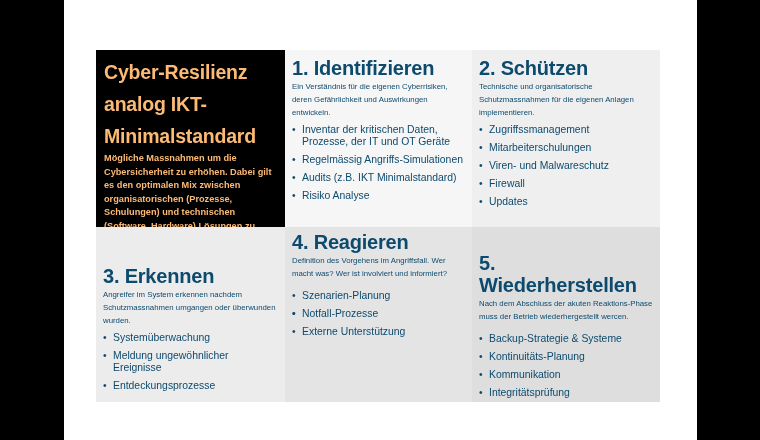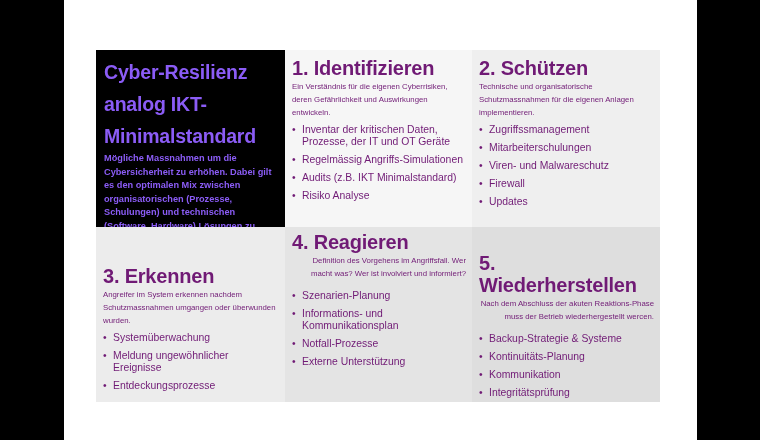--- a/index.html
+++ b/index.html
@@ -13,35 +13,35 @@
     position: absolute; left: 64px; top: 0; width: 633px; height: 440px;
     background: #ffffff;
   }
   .grid {
     position: absolute; left: 96px; top: 50px;
     width: 564px; height: 352px;
     display: grid;
     grid-template-columns: 189px 187px 188px;
     grid-template-rows: 177px 175px;
   }
-  .cell { box-sizing: border-box; padding: 7px 6px 0 7px; color: #701a75; overflow: hidden; }
-  .c-intro { background: #000; color: #8b5cf6; padding: 6px 6px 0 8px; }
+  .cell { box-sizing: border-box; padding: 7px 6px 0 7px; color: #0c4a6e; overflow: hidden; }
+  .c-intro { background: #000; color: #fdba74; padding: 6px 6px 0 8px; }
   .c1 { background: #f6f6f6; }
   .c2 { background: #efefef; }
   .c3 { background: #ececec; padding-top: 38px; }
   .c4 { background: #e4e4e4; padding-top: 4px; }
   .c5 { background: #dedede; padding-top: 25px; }
   .intro-title {
     font-weight: bold; font-size: 19.5px; line-height: 32px; margin: 0;
     letter-spacing: -0.2px;
   }
   .intro-text { font-size: 9.2px; line-height: 13.5px; margin-top: 0px; font-weight: bold; }
   .h { font-weight: bold; font-size: 20px; line-height: 22px; margin: 0 0 1px 0; letter-spacing: -0.2px; }
   .desc { font-size: 7.8px; line-height: 13px; margin-bottom: 5px; }
-  .c4 .desc, .c5 .desc { margin-bottom: 10px; text-align: right; }
+  .c4 .desc, .c5 .desc { margin-bottom: 10px; }
   ul { list-style: none; margin: 0; padding: 0; }
   li { position: relative; padding-left: 10px; font-size: 10.4px; line-height: 12px; margin-bottom: 6px; }
   li .bullet { position: absolute; left: 0; top: 0; }
 </style>
 </head>
 <body>
 
 <div class="page"></div>
 
 <div class="grid">
@@ -86,21 +86,21 @@
       <li><span class="bullet">•</span><span>Meldung ungewöhnlicher Ereignisse</span></li>
       <li><span class="bullet">•</span><span>Entdeckungsprozesse</span></li>
     </ul>
   </div>
 
   <div class="cell c4">
     <div class="h">4. Reagieren</div>
     <div class="desc">Definition des Vorgehens im Angriffsfall. Wer macht was? Wer ist involviert und informiert?</div>
     <ul>
       <li><span class="bullet">•</span><span>Szenarien-Planung</span></li>
-      <li><span class="bullet">•</span><span>Informations- und Kommunikationsplan</span></li>
+      <li><span class="bullet">•</span></li>
       <li><span class="bullet">•</span><span>Notfall-Prozesse</span></li>
       <li><span class="bullet">•</span><span>Externe Unterstützung</span></li>
     </ul>
   </div>
 
   <div class="cell c5">
     <div class="h">5. Wiederherstellen</div>
     <div class="desc">Nach dem Abschluss der akuten Reaktions-Phase muss der Betrieb wiederhergestellt wercen.</div>
     <ul>
       <li><span class="bullet">•</span><span>Backup-Strategie &amp; Systeme</span></li>

